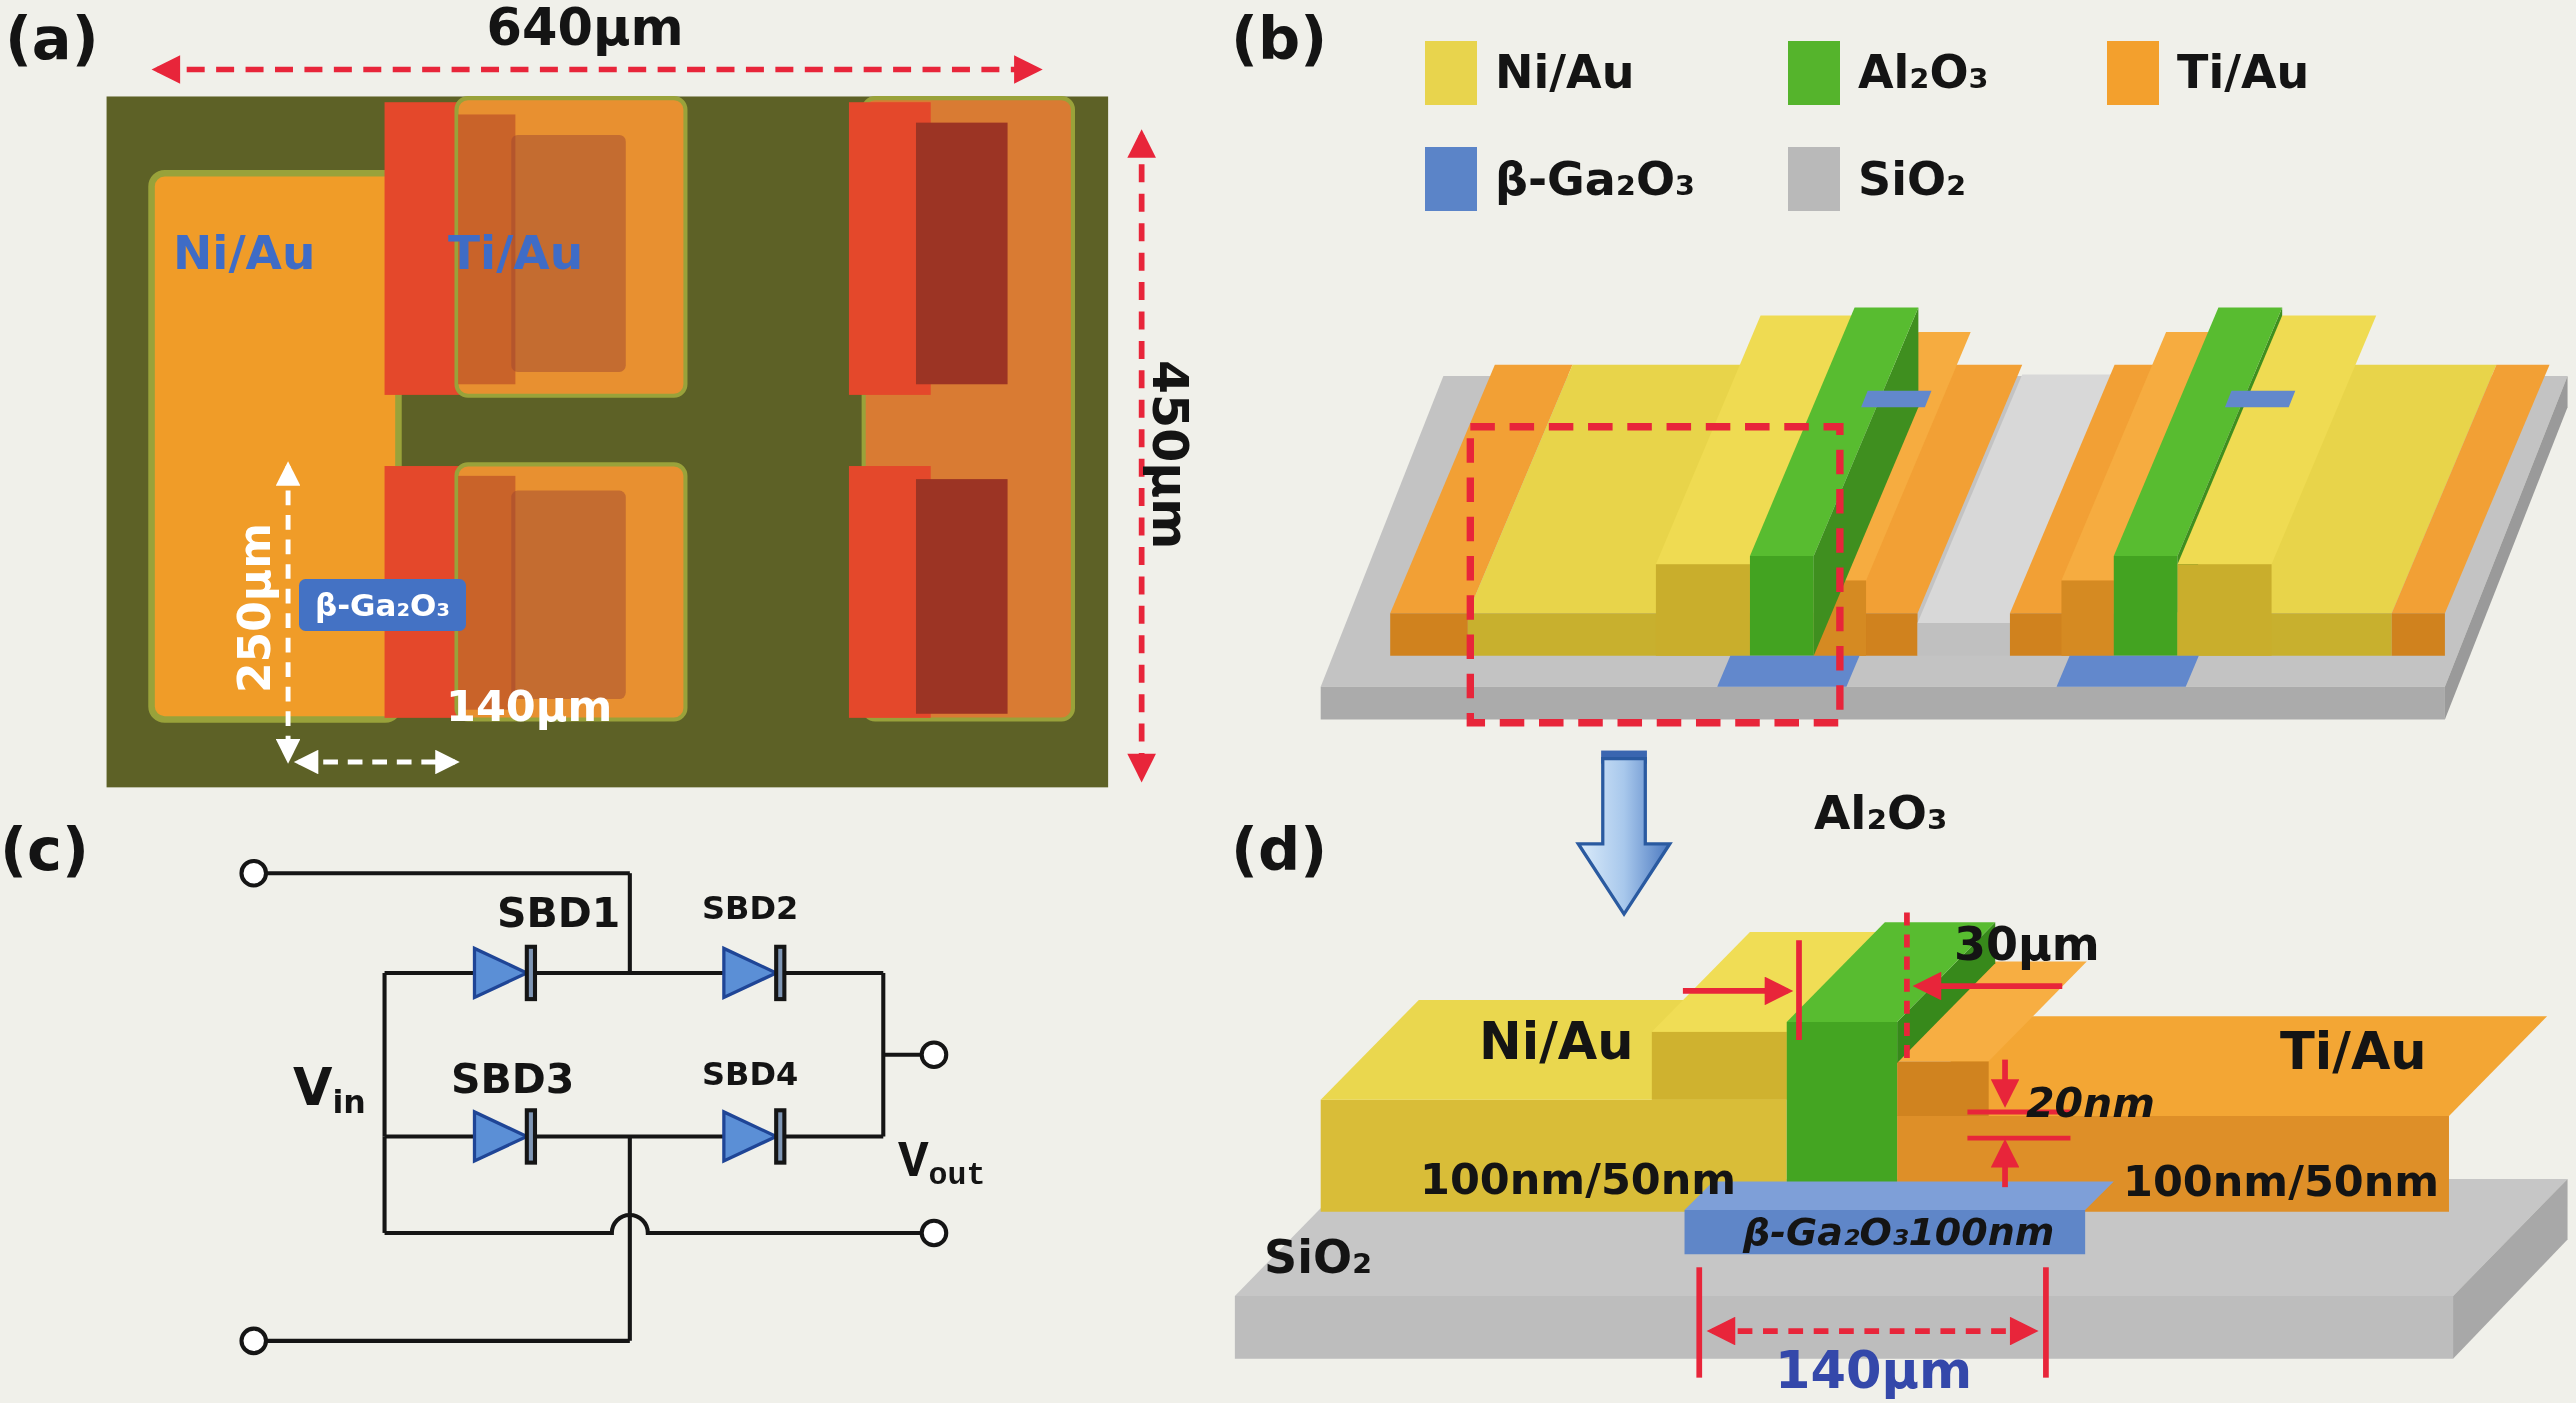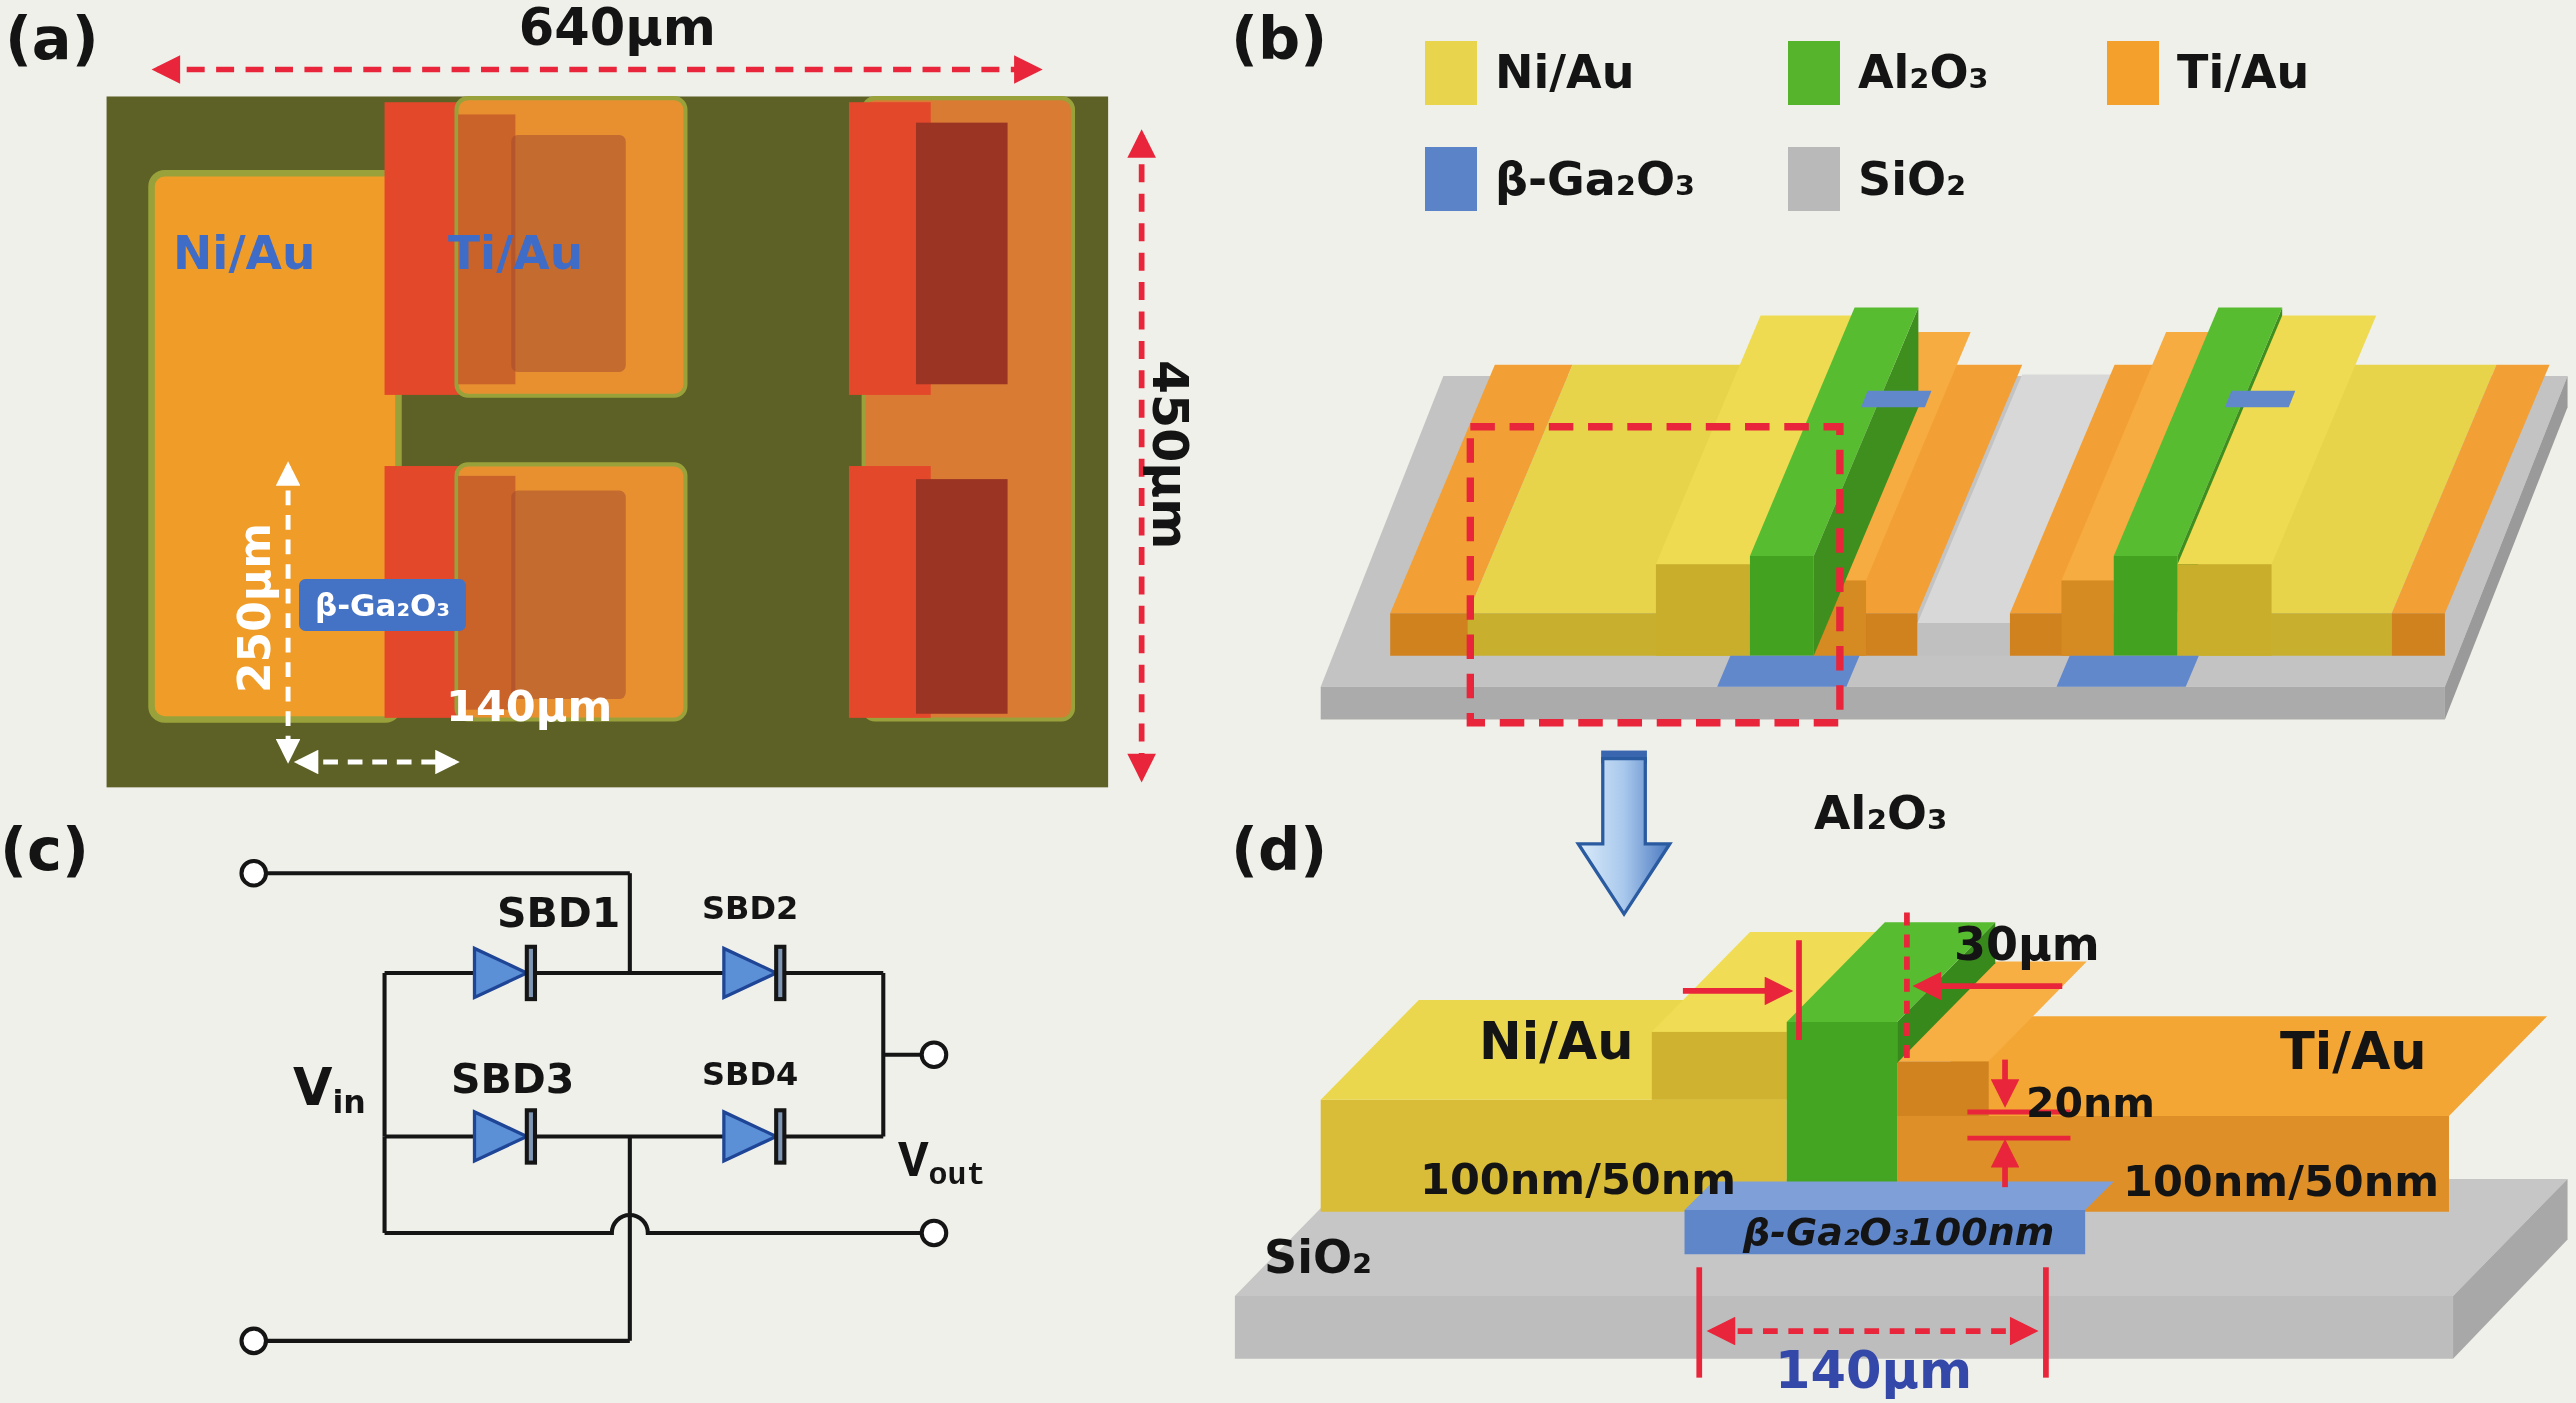--- a/index.html
+++ b/index.html
@@ -168,21 +168,21 @@
     <line x1="2406" y1="1360" x2="2532" y2="1360" stroke="#e8253a" stroke-width="6"></line>
     <line x1="2406" y1="1392" x2="2532" y2="1392" stroke="#e8253a" stroke-width="6"></line>
     <line x1="2452" y1="1452" x2="2452" y2="1400" stroke="#e8253a" stroke-width="7" marker-end="url(#ar)"></line>
     <line x1="2078" y1="1550" x2="2078" y2="1685" stroke="#e8253a" stroke-width="7"></line>
     <line x1="2502" y1="1550" x2="2502" y2="1685" stroke="#e8253a" stroke-width="7"></line>
     <line x1="2094" y1="1628" x2="2486" y2="1628" stroke="#e8253a" stroke-width="7" stroke-dasharray="18 13" marker-start="url(#ar)" marker-end="url(#ar)"></line>
   </g>
 </svg>
 
 <div class="t" style="left:4.9px;top:6.5px;font-size:59px;">(a)</div>
-<div class="t" style="left:454px;top:0px;width:262px;text-align:right;font-size:51px;">640μm</div>
+<div class="t" style="left:454px;top:0px;width:262px;text-align:center;font-size:51px;">640μm</div>
 <div class="t rot90" style="left:1196px;top:360px;font-size:49px;">450μm</div>
 <div class="t" style="left:173px;top:227px;font-size:47px;color:#3f6cc6;">Ni/Au</div>
 <div class="t" style="left:448px;top:227px;font-size:47px;color:#3f6cc6;">Ti/Au</div>
 <div class="t rotm90" style="left:231px;top:693px;font-size:44px;color:#ffffff;">250μm</div>
 <div class="chanbox">β-Ga₂O₃</div>
 <div class="t" style="left:446px;top:683px;font-size:43px;color:#ffffff;">140μm</div>
 
 <div class="t" style="left:1231px;top:6.5px;font-size:59px;">(b)</div>
 <div class="sw" style="left: 1425px; top: 41px; background: rgb(232, 212, 77);"></div>
 <div class="t" style="left:1495px;top:47px;font-size:46px;">Ni/Au</div>
@@ -201,21 +201,21 @@
 <div class="t" style="left:451px;top:1057px;font-size:41px;">SBD3</div>
 <div class="t" style="left:702px;top:1057px;font-size:32px;">SBD4</div>
 <div class="t" style="left:293px;top:1060px;font-size:51px;"><span>V</span><span class="vsub">in</span></div>
 <div class="t" style="left:898px;top:1135px;font-size:51px;font-family:Liberation Mono, monospace;"><span>V</span><span class="vsub">out</span></div>
 
 <div class="t" style="left:1231px;top:818px;font-size:59px;">(d)</div>
 <div class="t" style="left:1814px;top:787px;font-size:47px;">Al₂O₃</div>
 <div class="t" style="left:1479px;top:1014px;font-size:51px;">Ni/Au</div>
 <div class="t" style="left:2280px;top:1024px;font-size:51px;">Ti/Au</div>
 <div class="t" style="left:1922px;top:919px;font-size:46px;margin-left:32px;">30μm</div>
-<div class="t" style="left:2026px;top:1081px;font-size:41px;">20nm</div>
+<div class="t" style="left:2026px;top:1081px;font-size:41px;font-style:italic;">20nm</div>
 <div class="t" style="left:1420px;top:1156px;font-size:43px;">100nm/50nm</div>
 <div class="t" style="left:1743px;top:1212px;font-size:38px;font-style:italic;">β-Ga₂O₃100nm</div>
 <div class="t" style="left:2123px;top:1158px;font-size:43px;">100nm/50nm</div>
 <div class="t" style="left:1264px;top:1232px;font-size:46px;">SiO₂</div>
 <div class="t" style="left:1775px;top:1343px;width:196px;text-align:center;font-size:51px;color:#3448aa;">140μm</div>
 
 </div>
 
 
 </body></html>

